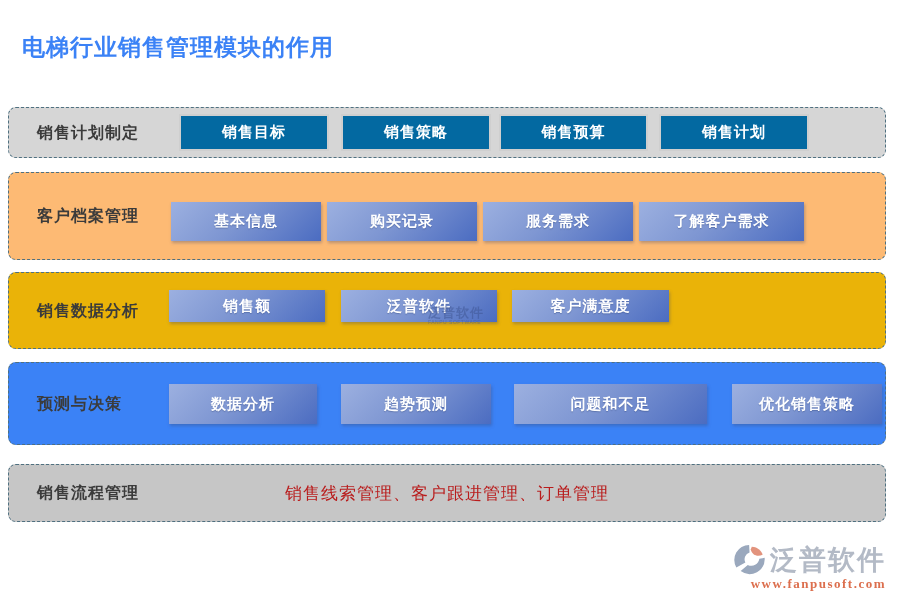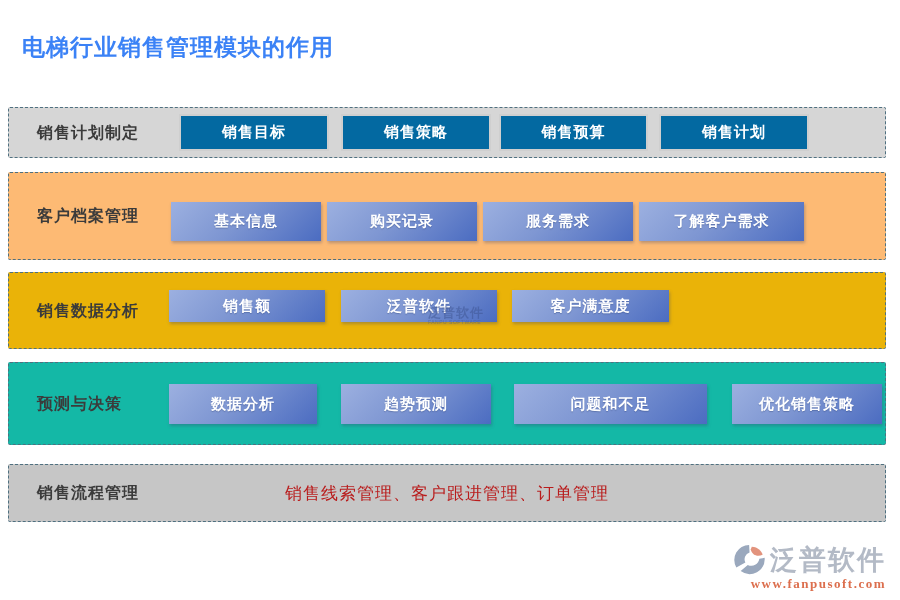--- a/index.html
+++ b/index.html
@@ -6,26 +6,26 @@
   #stage{
     position:relative;width:900px;height:600px;background:#ffffff;overflow:hidden;
     font-family:"Liberation Sans","DejaVu Sans",sans-serif;
   }
   .page-title{
     position:absolute;left:22px;top:32px;font-size:23px;font-weight:bold;
     color:#3b82f6;letter-spacing:1px;font-family:Liberation Serif, serif;
   }
   .band{
     position:absolute;left:8px;width:878px;border:1px dashed #4f7080;
-    box-sizing:border-box;border-radius:2px;
+    box-sizing:border-box;border-radius:8px;
   }
   .band1{top:107px;height:51px;background:#d6d6d6;}
   .band2{top:172px;height:88px;background:#fdba74;}
   .band3{top:272px;height:77px;background:#eab308;}
-  .band4{top:362px;height:83px;background:#14b8a6;}
+  .band4{top:362px;height:83px;background:#3b82f6;}
   .band5{top:464px;height:58px;background:#c6c6c6;}
   .band-label{
     position:absolute;left:28px;top:50%;transform:translateY(-50%);
     font-size:16px;font-weight:bold;color:#3b3b3b;letter-spacing:1px;white-space:nowrap;
   }
   .chip{
     position:absolute;display:flex;align-items:center;justify-content:center;
     color:#ffffff;font-size:15px;font-weight:bold;letter-spacing:1px;
     box-sizing:border-box;white-space:nowrap;cursor:default;
   }

